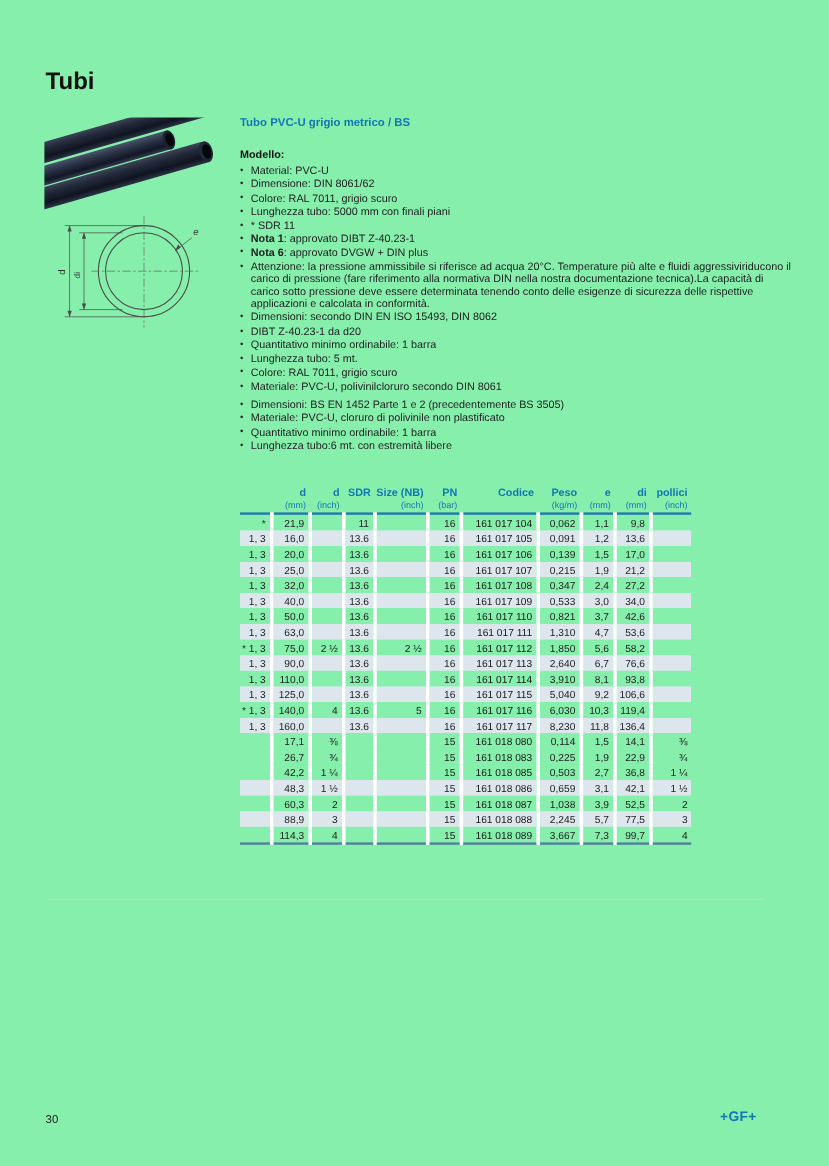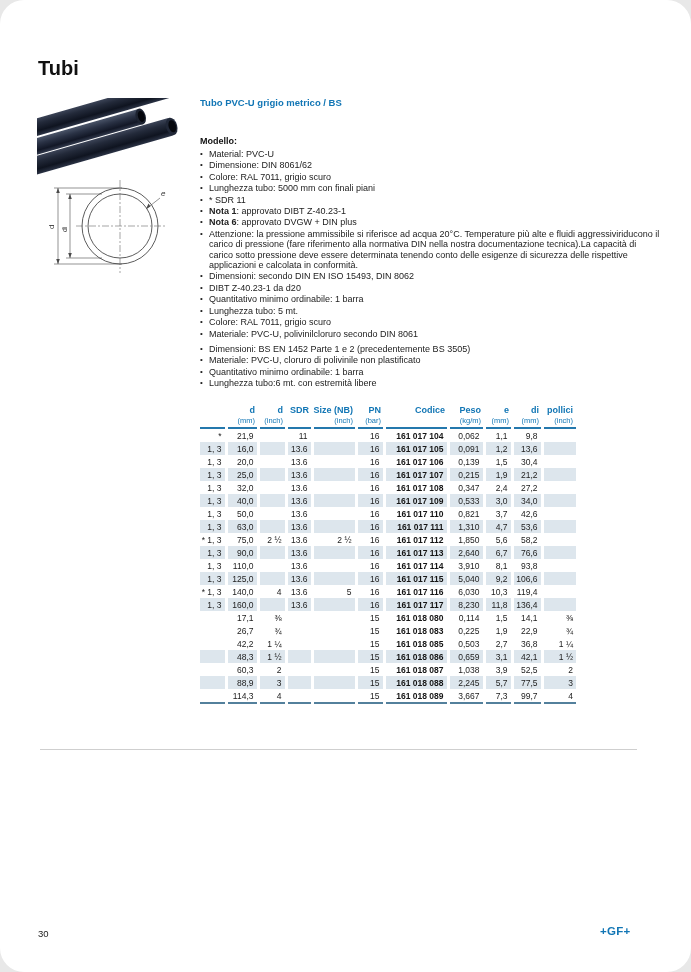--- a/index.html
+++ b/index.html
@@ -1,49 +1,49 @@
 <!DOCTYPE html>
 <html><head>
 <meta charset="utf-8">
 <style>
   html,body { margin:0; padding:0; background:#e8e8e8; }
   .page {
     position:relative; width:691px; height:972px; margin:0 auto;
-    background:#ffffff; overflow:hidden;
-    font-family:"Liberation Sans", sans-serif; color:#1c1c1c;border-radius:24px;
+    background:#86efac; overflow:hidden;
+    font-family:"Liberation Sans", sans-serif; color:#1c1c1c;
   }
   .title {
     position:absolute; left:38px; top:44px;
     font-size:20px; font-weight:bold; color:#111;
   }
   .photo { position:absolute; left:37px; top:98px; width:153px; height:77px; }
   .diagram { position:absolute; left:42px; top:177px; width:128px; height:99px; }
 
   .rightcol { position:absolute; left:200px; top:97px; width:462px; }
-  .prod-heading { color:#1276b5; font-weight:bold; font-size:9.5px; margin:0 0 28px 0; }
+  .prod-heading { color:#1276b5; font-weight:bold; font-size:9.5px; margin:0 0 16px 0; }
   .model-label { font-weight:bold; font-size:9px; margin:0 0 3px 0; color:#111; }
   ul.bullets { list-style:none; margin:0; padding:0; font-size:9px; line-height:10.4px; color:#222; }
   ul.bullets li { display:flex; margin-bottom:1px; }
   ul.bullets li.gap-after { margin-bottom:5px; }
   .blt { flex:0 0 9px; font-size:8px; line-height:10px; color:#222; }
   .blt-text b { font-weight:bold; }
 
   .table-wrap { position:absolute; left:200px; top:401px; width:378px; }
   table.spec { border-collapse:collapse; table-layout:fixed; width:376px; }
   table.spec th, table.spec td { overflow:hidden; white-space:nowrap; }
   thead th { color:#1276b5; text-align:right; padding:0 3px 0 0; vertical-align:bottom; }
   thead tr.labels th { font-size:9px; font-weight:bold; height:14px; }
   thead tr.units th { font-size:7.5px; font-weight:normal; height:10px; padding-bottom:2px; border-bottom:2px solid #2478ad; }
   tbody td {
     height:13px; font-size:8.5px; text-align:right;
     padding:0 3px 0 0; border-left:3px solid #fff; color:#222;
   }
   tbody td:first-child { border-left:none; }
   tbody tr.shaded td { background:#dde6ed; }
-  tbody td.codice { font-weight:bold; color:#151515; }
+  tbody td.codice { font-weight:normal; color:#151515; }
   tbody tr:last-child td { border-bottom:2px solid #53809c; }
 
   .footer-rule { position:absolute; left:40px; top:749px; width:597px; height:1px; background:#cfcfcf; }
   .page-num { position:absolute; left:38px; top:928px; font-size:9.5px; color:#222; }
   .brand-logo { position:absolute; left:600px; top:925px; font-size:11.5px; font-weight:bold; color:#1276b5; letter-spacing:0.3px; }
 </style>
 </head>
 <body>
 
 <div class="page">
@@ -258,21 +258,21 @@
           <tr>
             <td>1, 3</td>
             <td>20,0</td>
             <td></td>
             <td>13.6</td>
             <td></td>
             <td>16</td>
             <td class="codice">161 017 106</td>
             <td>0,139</td>
             <td>1,5</td>
-            <td>30,4</td>
+            <td>17,0</td>
             <td></td>
           </tr>
           <tr class="shaded">
             <td>1, 3</td>
             <td>25,0</td>
             <td></td>
             <td>13.6</td>
             <td></td>
             <td>16</td>
             <td class="codice">161 017 107</td>

